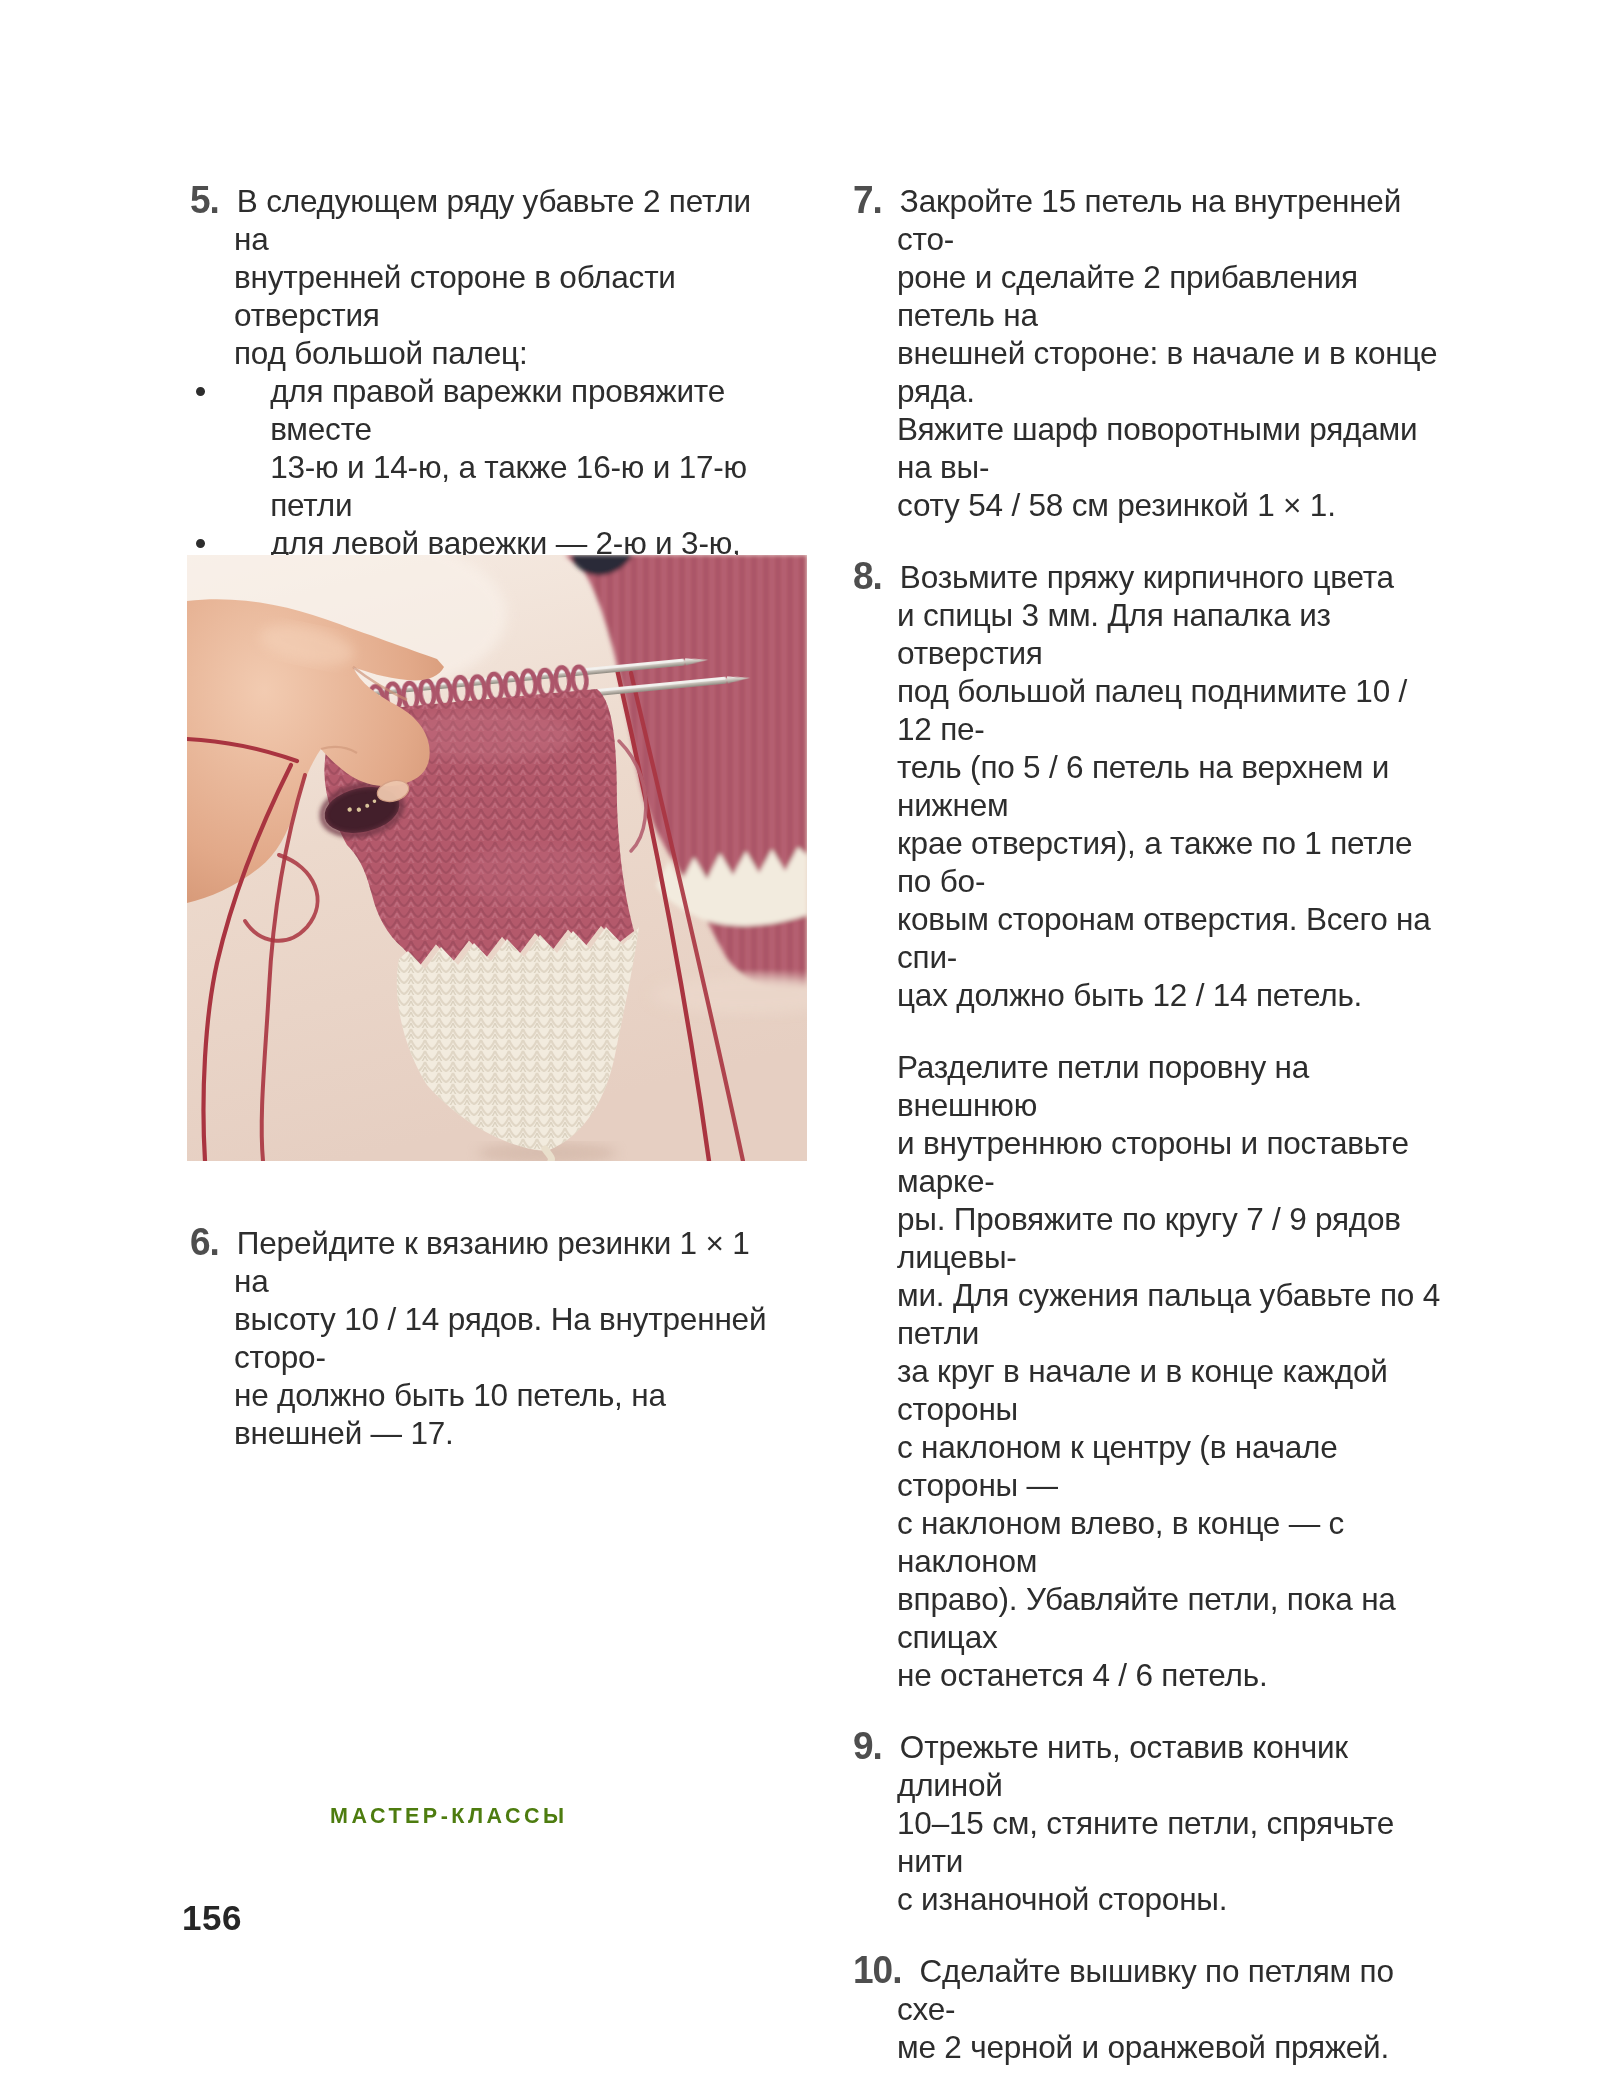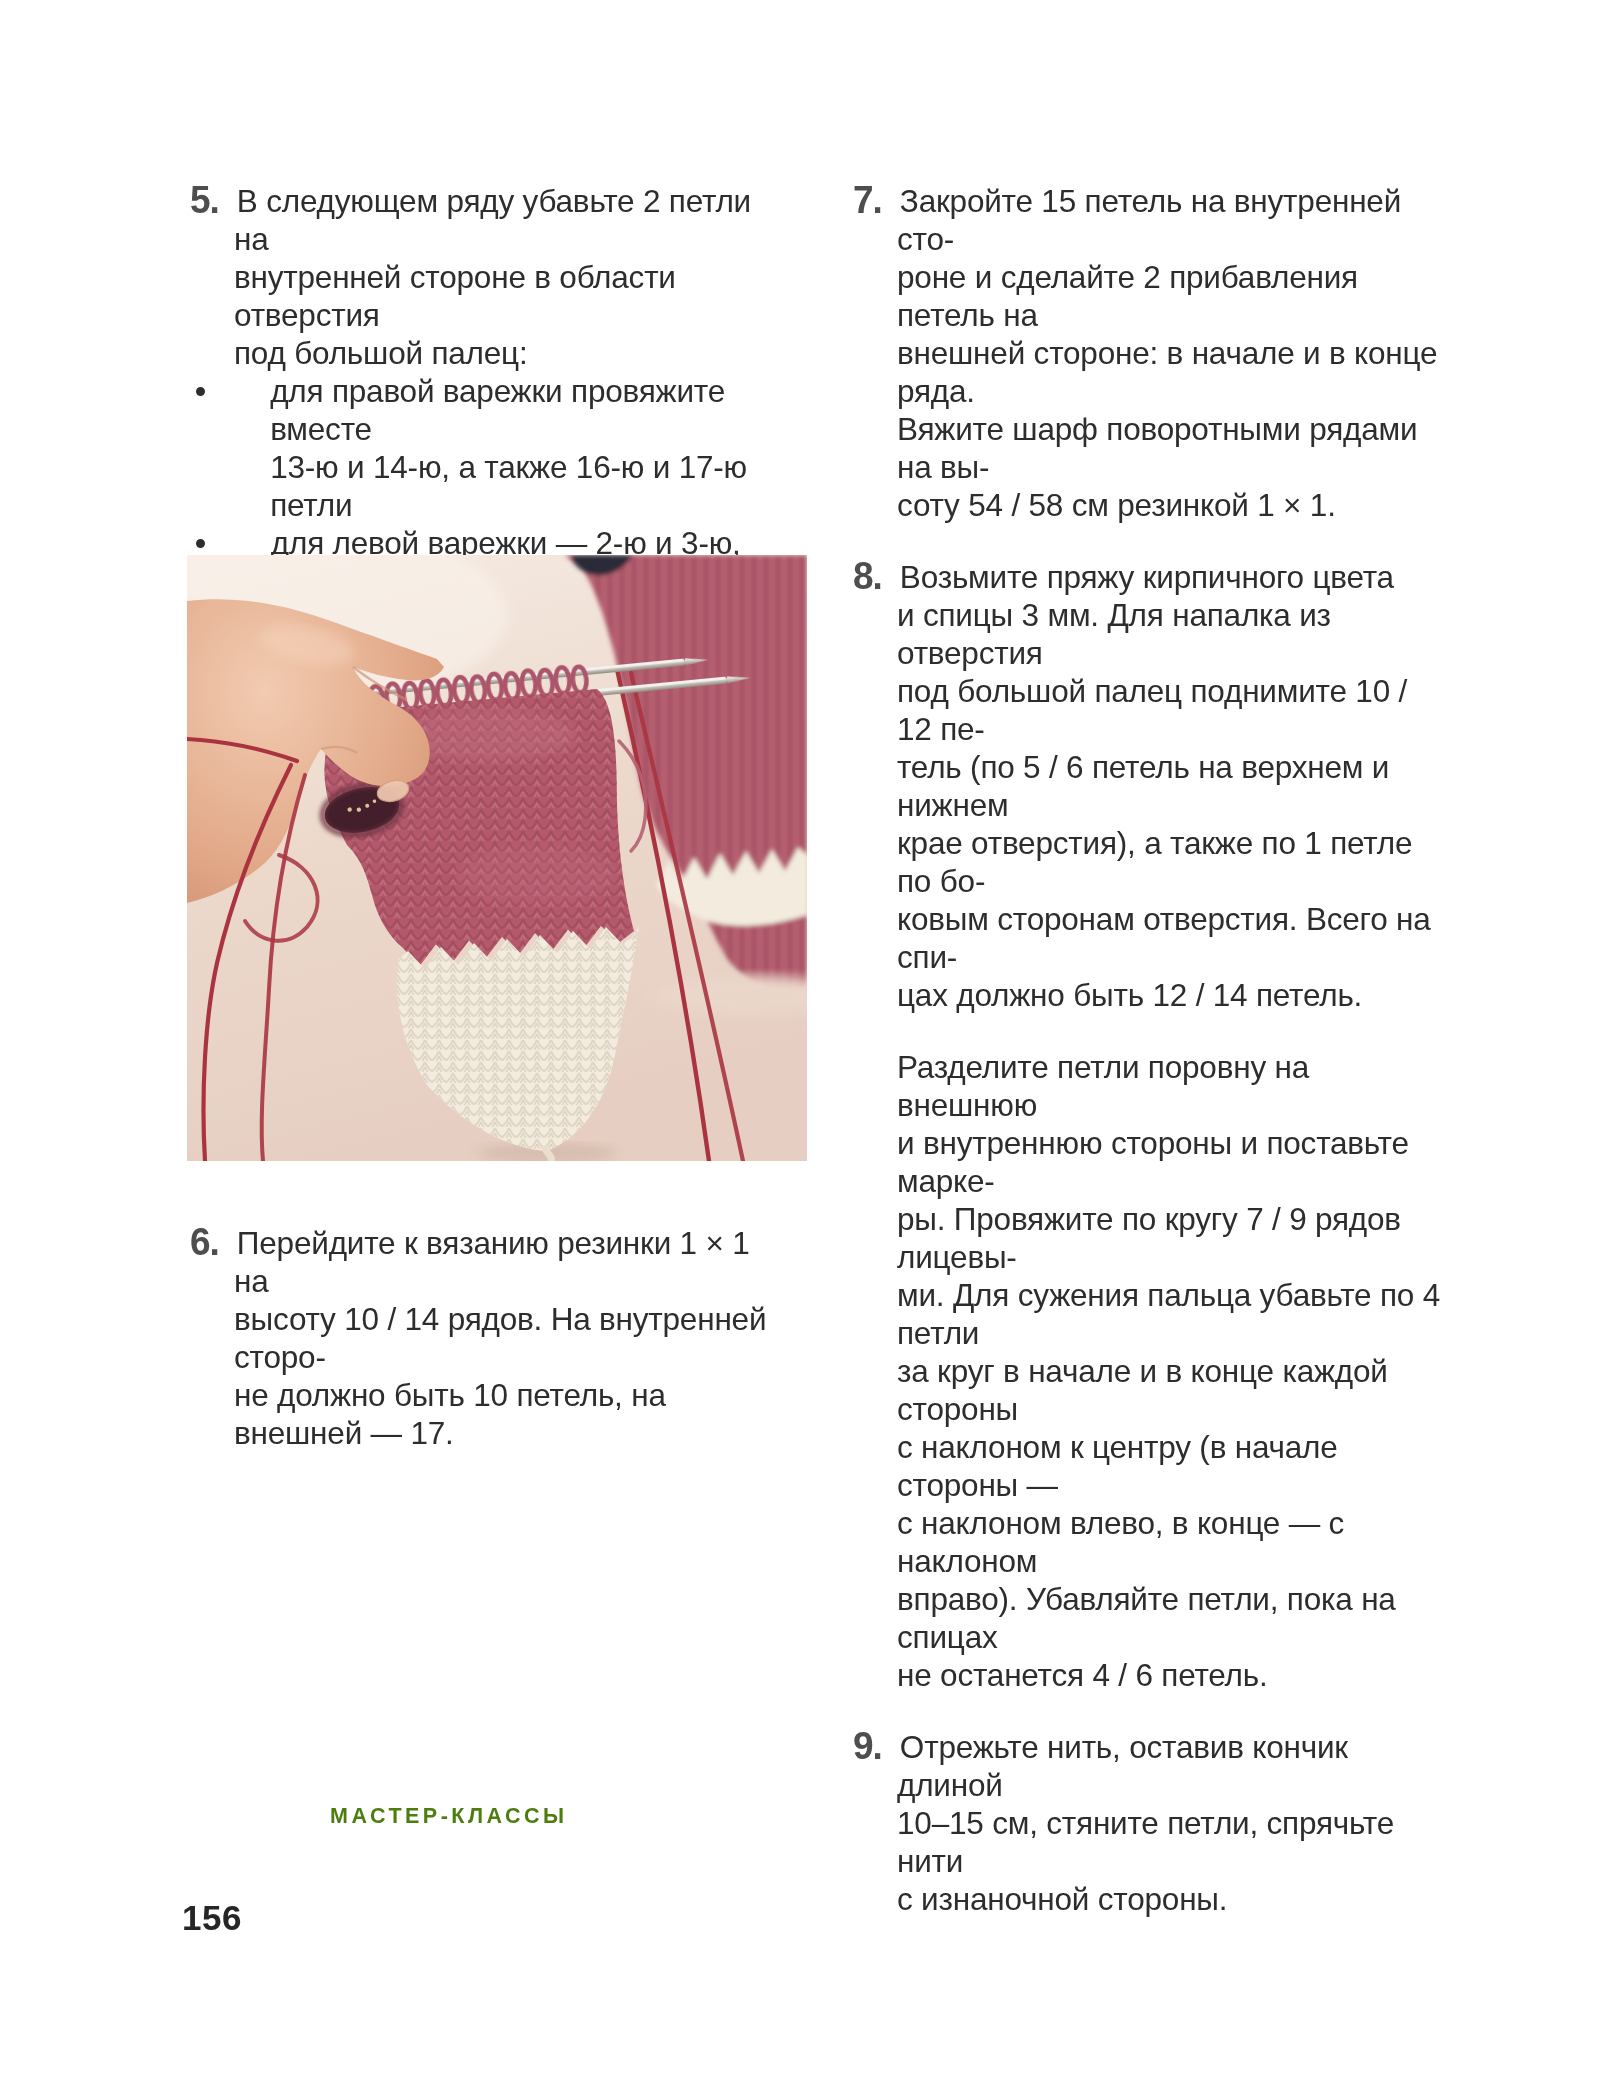--- a/index.html
+++ b/index.html
@@ -250,18 +250,23 @@
 с наклоном к центру (в начале стороны —
 с наклоном влево, в конце — с наклоном
 вправо). Убавляйте петли, пока на спицах
 не останется 4 / 6 петель.</p>
     <div class="step">
       <span class="num">9.</span>
       <div class="txt">Отрежьте нить, оставив кончик длиной
 10–15 см, стяните петли, спрячьте нити
 с изнаночной стороны.</div>
     </div>
+    <div class="step">
+      <span class="num">10.</span>
+      <div class="txt">Сделайте вышивку по петлям по схе-
+ме 2 черной и оранжевой пряжей.</div>
+    </div>
   </section>
 
   <span class="footer-pagenum">156</span>
   <span class="footer-section">МАСТЕР-КЛАССЫ</span>
 
 </div>
 
 </body></html>

